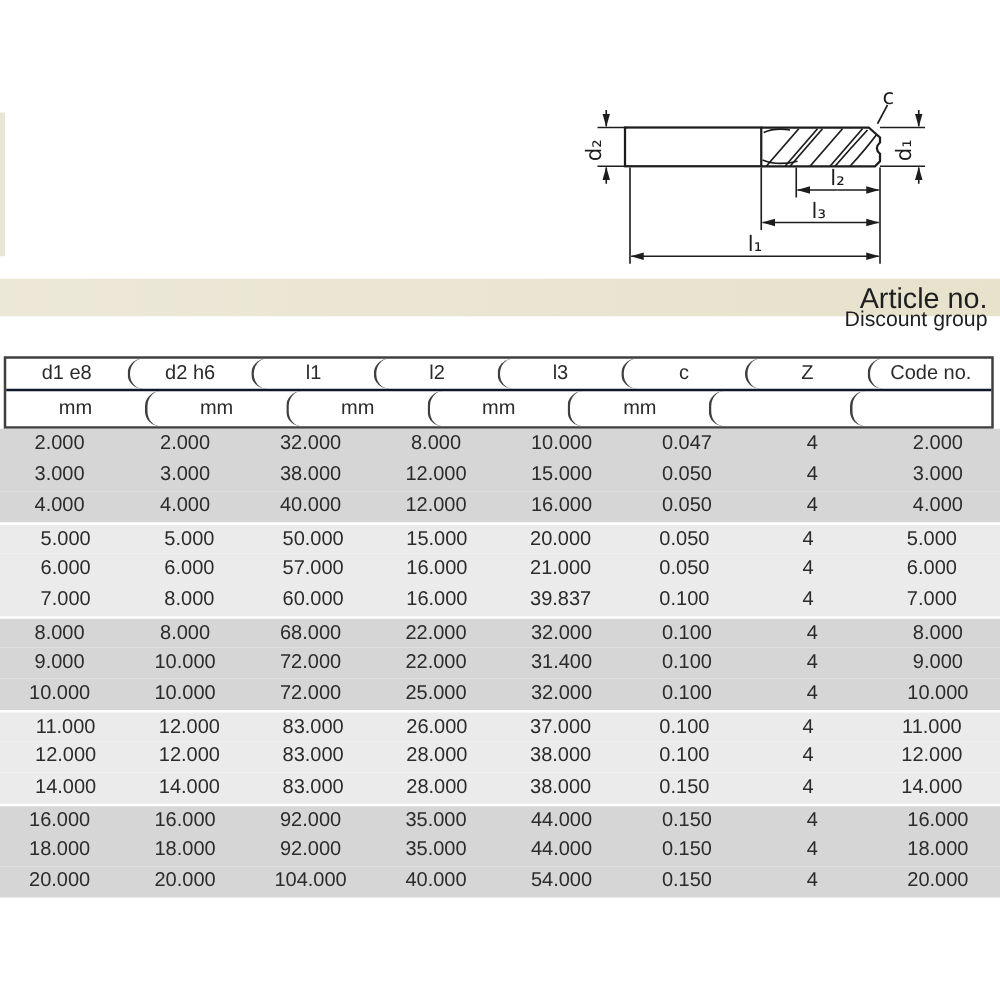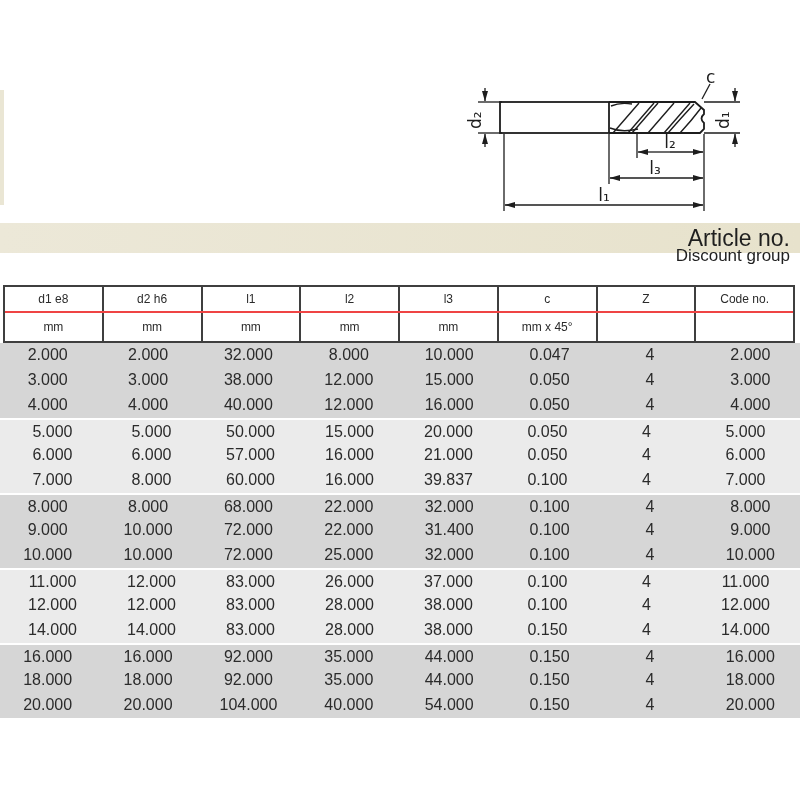--- a/index.html
+++ b/index.html
@@ -15,23 +15,23 @@
                background:linear-gradient(to right,#ece8d8,#e7e2cc);
                display:flex;align-items:center;justify-content:flex-end;
                padding-right:10px;box-sizing:border-box;font-size:23px;color:#1f1f1f;}
   .discount-row{position:absolute;left:0;top:242px;width:800px;height:28px;
                display:flex;align-items:center;justify-content:flex-end;
                padding-right:10px;box-sizing:border-box;font-size:17px;color:#1f1f1f;}
   
   .tblhead{position:absolute;left:3px;top:285px;width:792px;box-sizing:border-box;
            border:2px solid #3f3f3f;background:#ffffff;}
   .hrow{display:flex;height:24px;}
-  .hrow.units{height:28px;border-top:2px solid #ef4444;justify-content:center;}
+  .hrow.units{height:28px;border-top:2px solid #0f172a;justify-content:center;}
   .hcell{flex:1;display:flex;align-items:center;justify-content:center;
-         border-left:2px solid #3f3f3f;font-size:12px;color:#2b2b2b;}
+         border-left:2px solid #3f3f3f;font-size:16px;color:#2b2b2b;border-radius:12px;}
   .hcell:first-child{border-left:none;}
   
   .tbody{position:absolute;left:0;top:343px;width:800px;}
   .drow{display:flex;height:25px;padding-left:3px;padding-right:5px;box-sizing:border-box;}
   .drow.dark{background:#d6d6d6;gap:11px;}
   .drow.light{background:#ebebeb;}
   .drow.gsep{border-top:2px solid #ffffff;justify-content:center;}
   .dcell{flex:1;text-align:center;line-height:24px;font-size:16px;color:#2b2b2b;}
 </style>
 </head>
@@ -120,21 +120,20 @@
       <div class="hcell">c</div>
       <div class="hcell">Z</div>
       <div class="hcell">Code no.</div>
     </div>
   <div class="hrow units" id="hrow-units">
       <div class="hcell">mm</div>
       <div class="hcell">mm</div>
       <div class="hcell">mm</div>
       <div class="hcell">mm</div>
       <div class="hcell">mm</div>
-      <div class="hcell">mm x 45°</div>
       <div class="hcell"></div>
       <div class="hcell"></div>
     </div>
 </div>
 <div class="tbody" id="tbody">
     <div class="drow dark">
       <div class="dcell">2.000</div>
       <div class="dcell">2.000</div>
       <div class="dcell">32.000</div>
       <div class="dcell">8.000</div>

